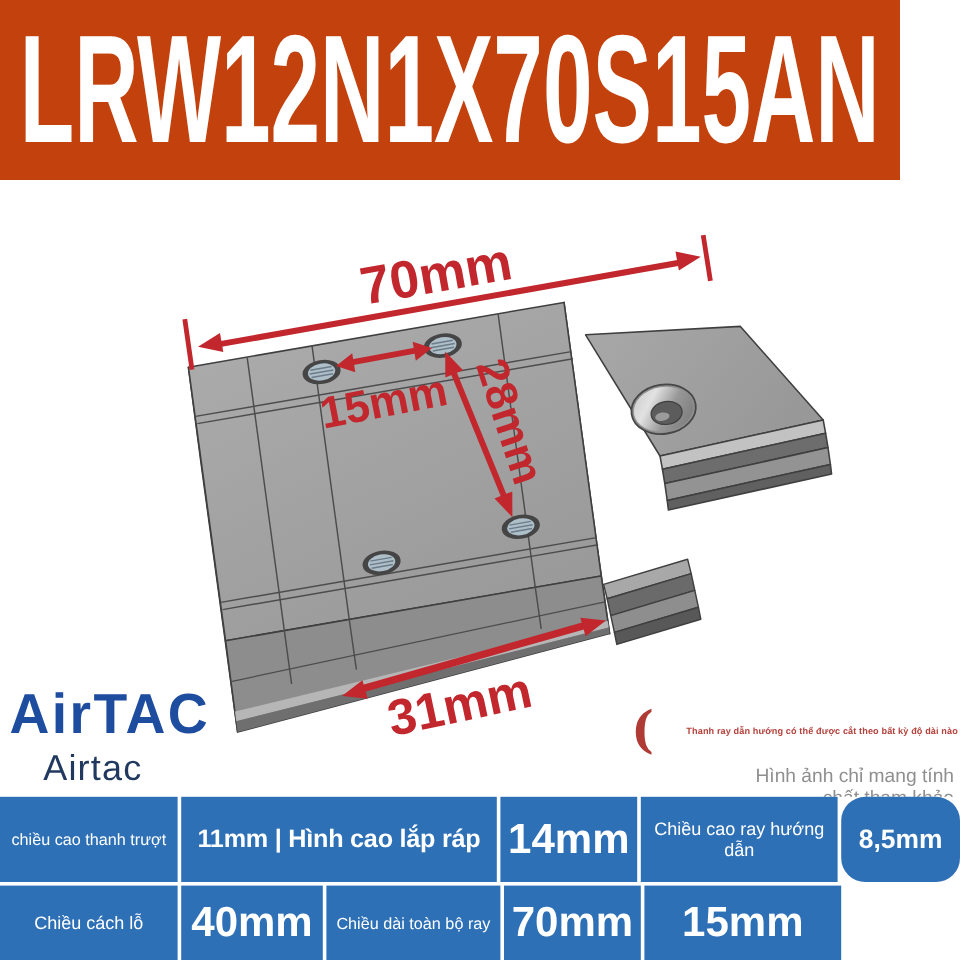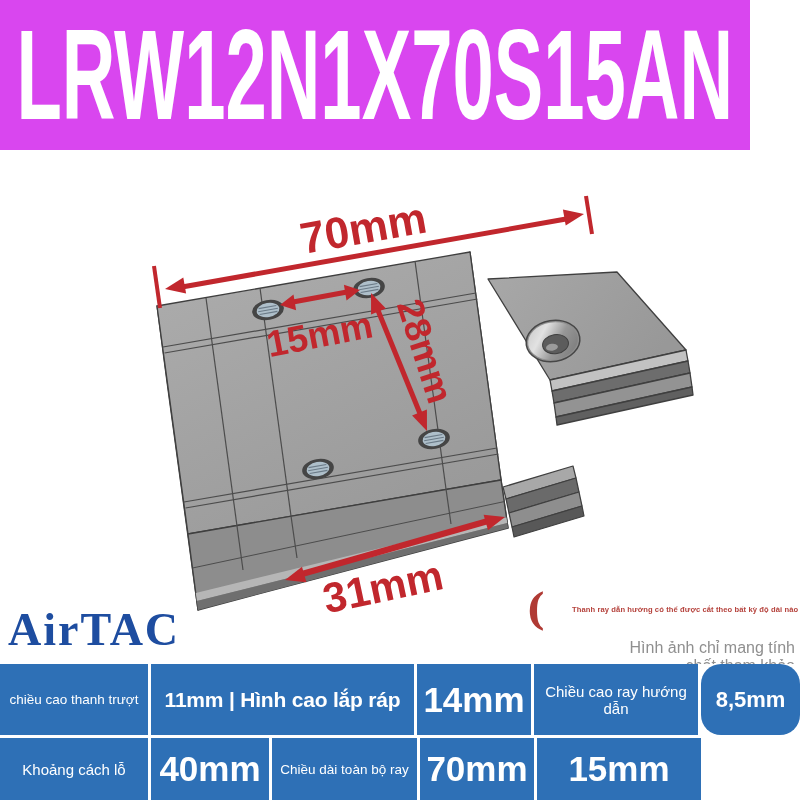--- a/index.html
+++ b/index.html
@@ -4,32 +4,32 @@
 <style>
   html,body{margin:0;padding:0;}
   body{
     width:800px;height:800px;position:relative;overflow:hidden;
     background:#ffffff;
     font-family:"Liberation Sans", sans-serif;
   }
   
   .banner{
     position:absolute;left:0;top:0;width:750px;height:150px;
-    background:#d946ef;display:flex;align-items:flex-start;justify-content:center;
+    background:#c2410c;display:flex;align-items:flex-start;justify-content:center;
     overflow:hidden;
   }
   .banner h1{
     margin:0;color:#ffffff;font-size:128px;font-weight:bold;line-height:150px;
     white-space:nowrap;transform:scaleX(0.58);transform-origin:center;
     letter-spacing:0;
   }
   
   .scene{position:absolute;left:0;top:0;width:800px;height:800px;}
   
-  .brand{position:absolute;left:8px;top:606px;width:220px;font-family:Liberation Serif, serif;}
+  .brand{position:absolute;left:8px;top:571px;width:220px;}
   .brand .logo{
     font-size:47px;font-weight:bold;color:#1e4da0;letter-spacing:2px;
     line-height:1.0;transform:scaleX(0.98);transform-origin:left;
   }
   .brand .name{
     font-size:30px;color:#21395f;letter-spacing:1px;margin-top:6px;margin-left:28px;
   }
   
   .cut-note{
     position:absolute;left:526px;top:588px;width:272px;height:42px;
@@ -216,19 +216,19 @@
 
 <div class="spec-table">
   <div class="spec-row row1">
     <div class="cell lbl">chiều cao thanh trượt</div>
     <div class="cell val-mixed">11mm | Hình cao lắp ráp</div>
     <div class="cell val">14mm</div>
     <div class="cell lbl lbl-md">Chiều cao ray hướng dẫn</div>
     <div class="cell val-sm">8,5mm</div>
   </div>
   <div class="spec-row row2">
-    <div class="cell lbl lbl-md">Khoảng cách lỗ</div>
+    <div class="cell lbl lbl-md">Chiều cách lỗ</div>
     <div class="cell val">40mm</div>
     <div class="cell lbl">Chiều dài toàn bộ ray</div>
     <div class="cell val">70mm</div>
     <div class="cell val">15mm</div>
   </div>
 </div>
 
 </body></html>

